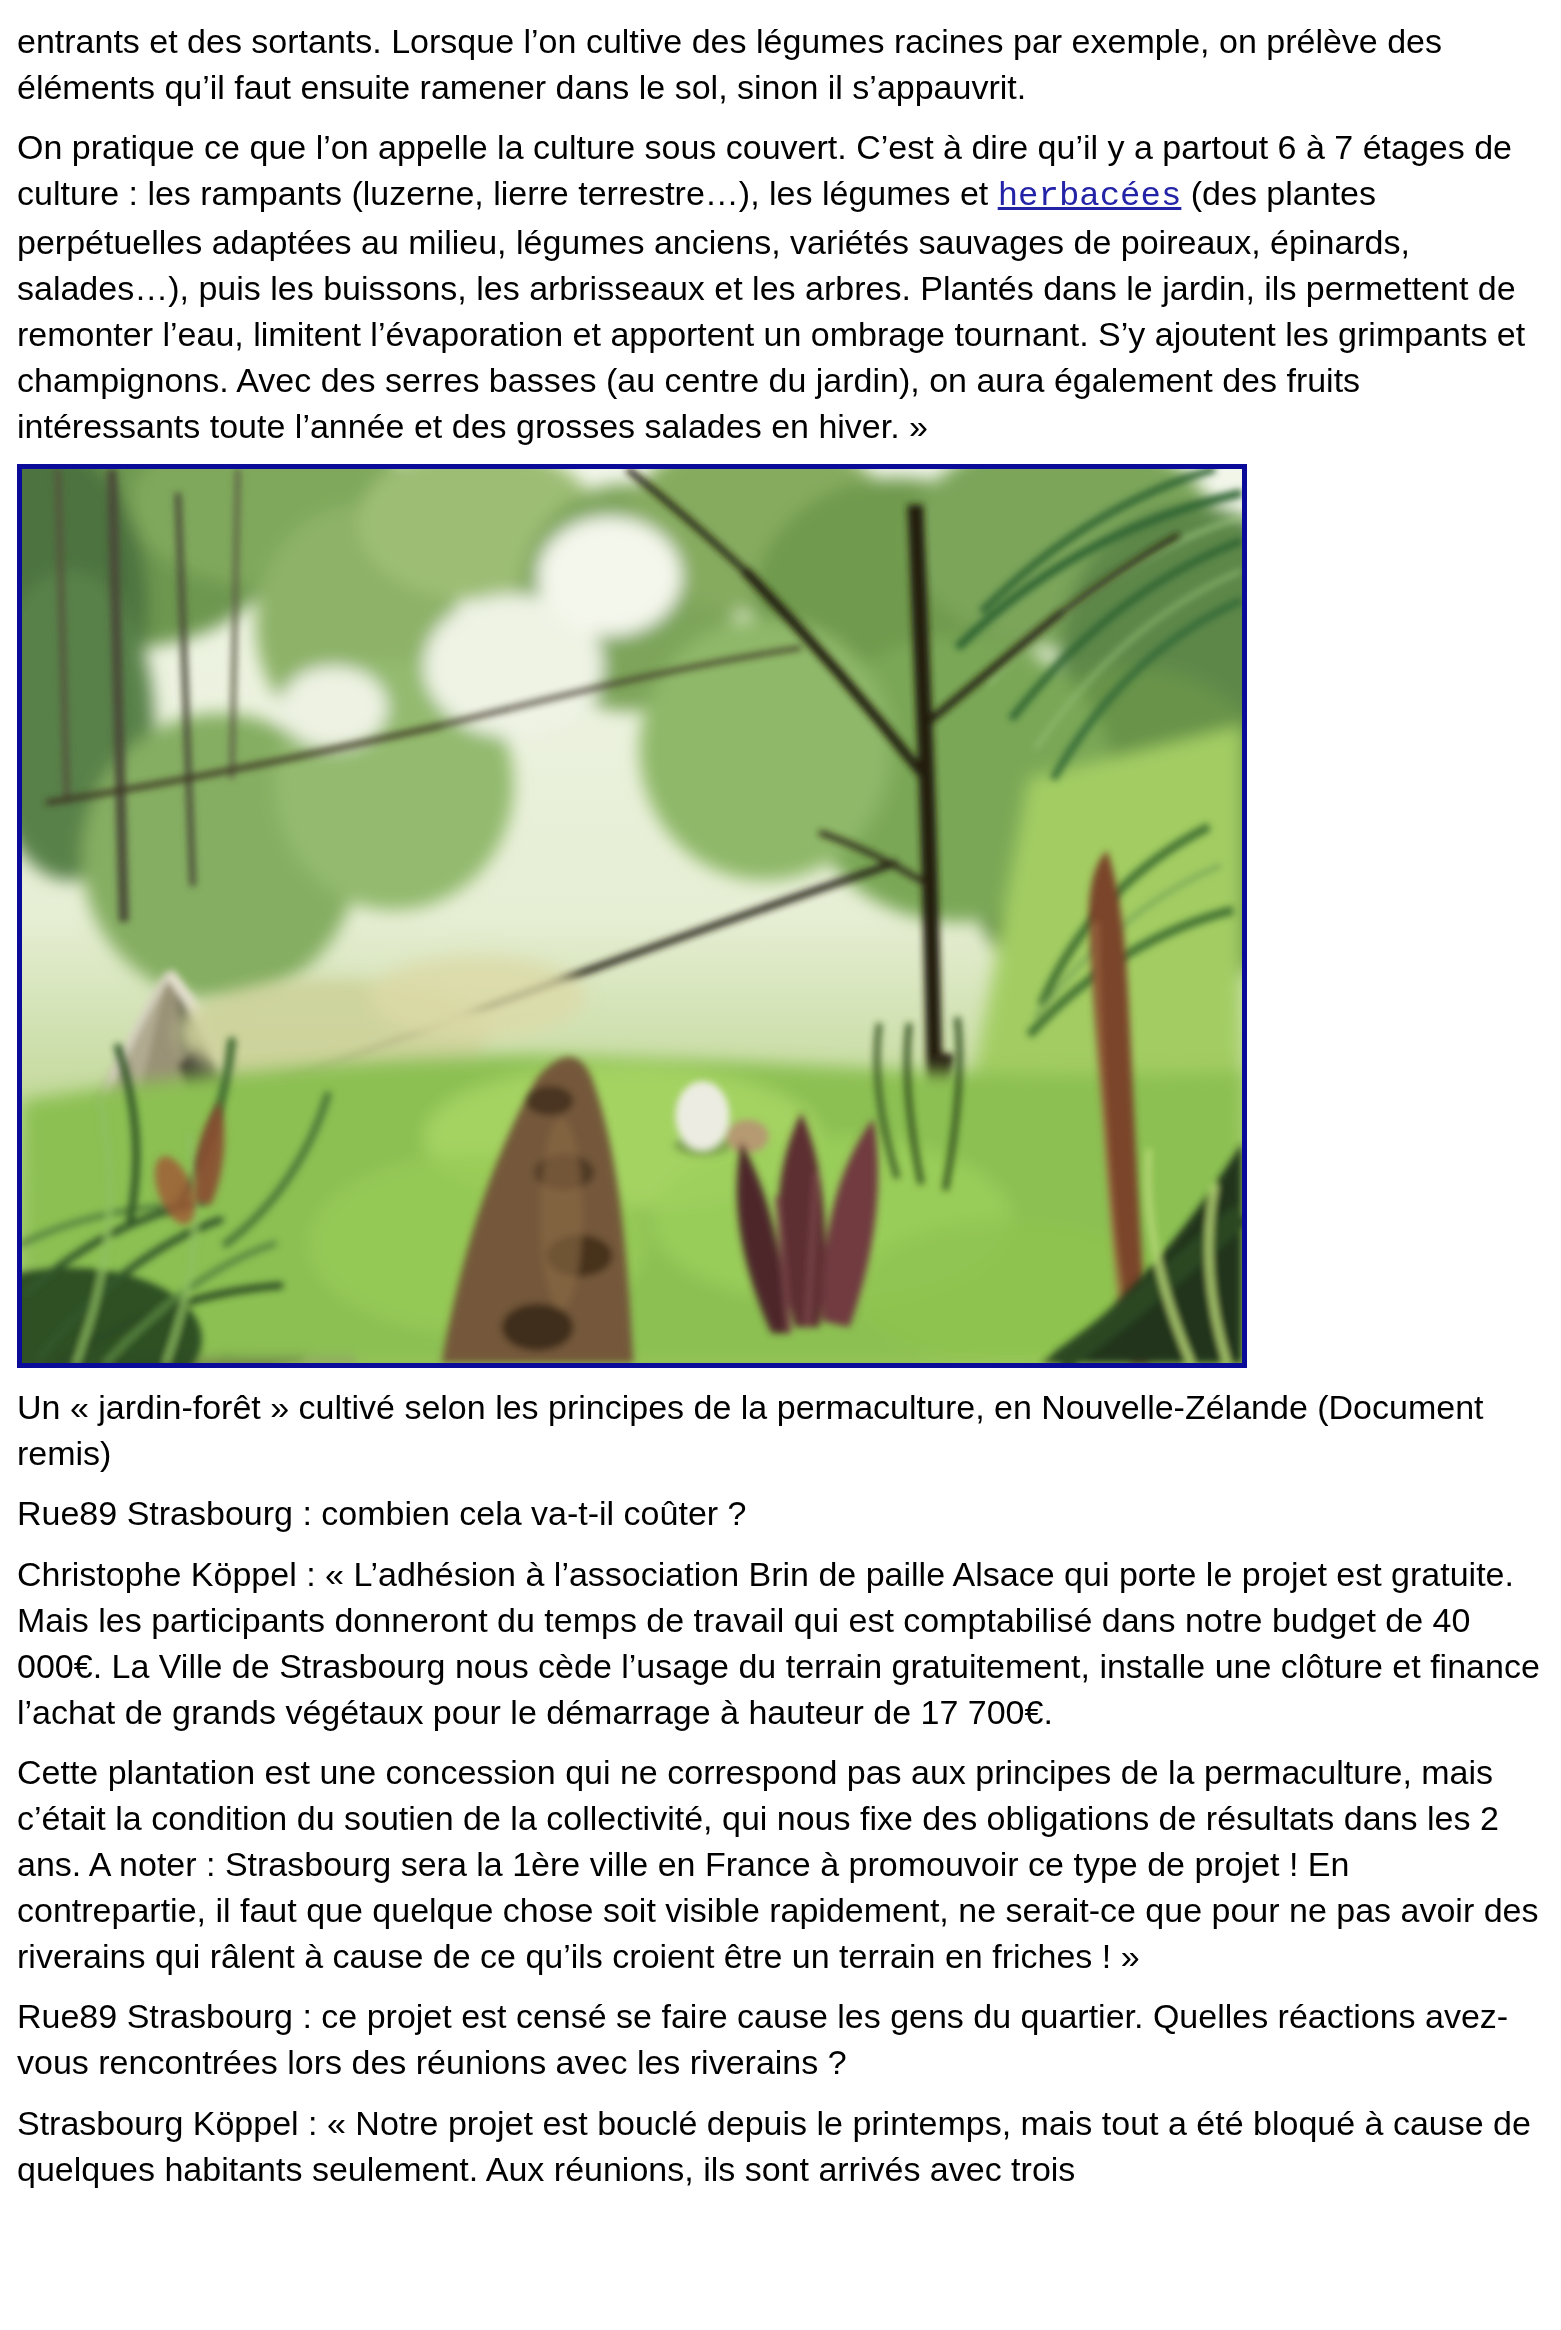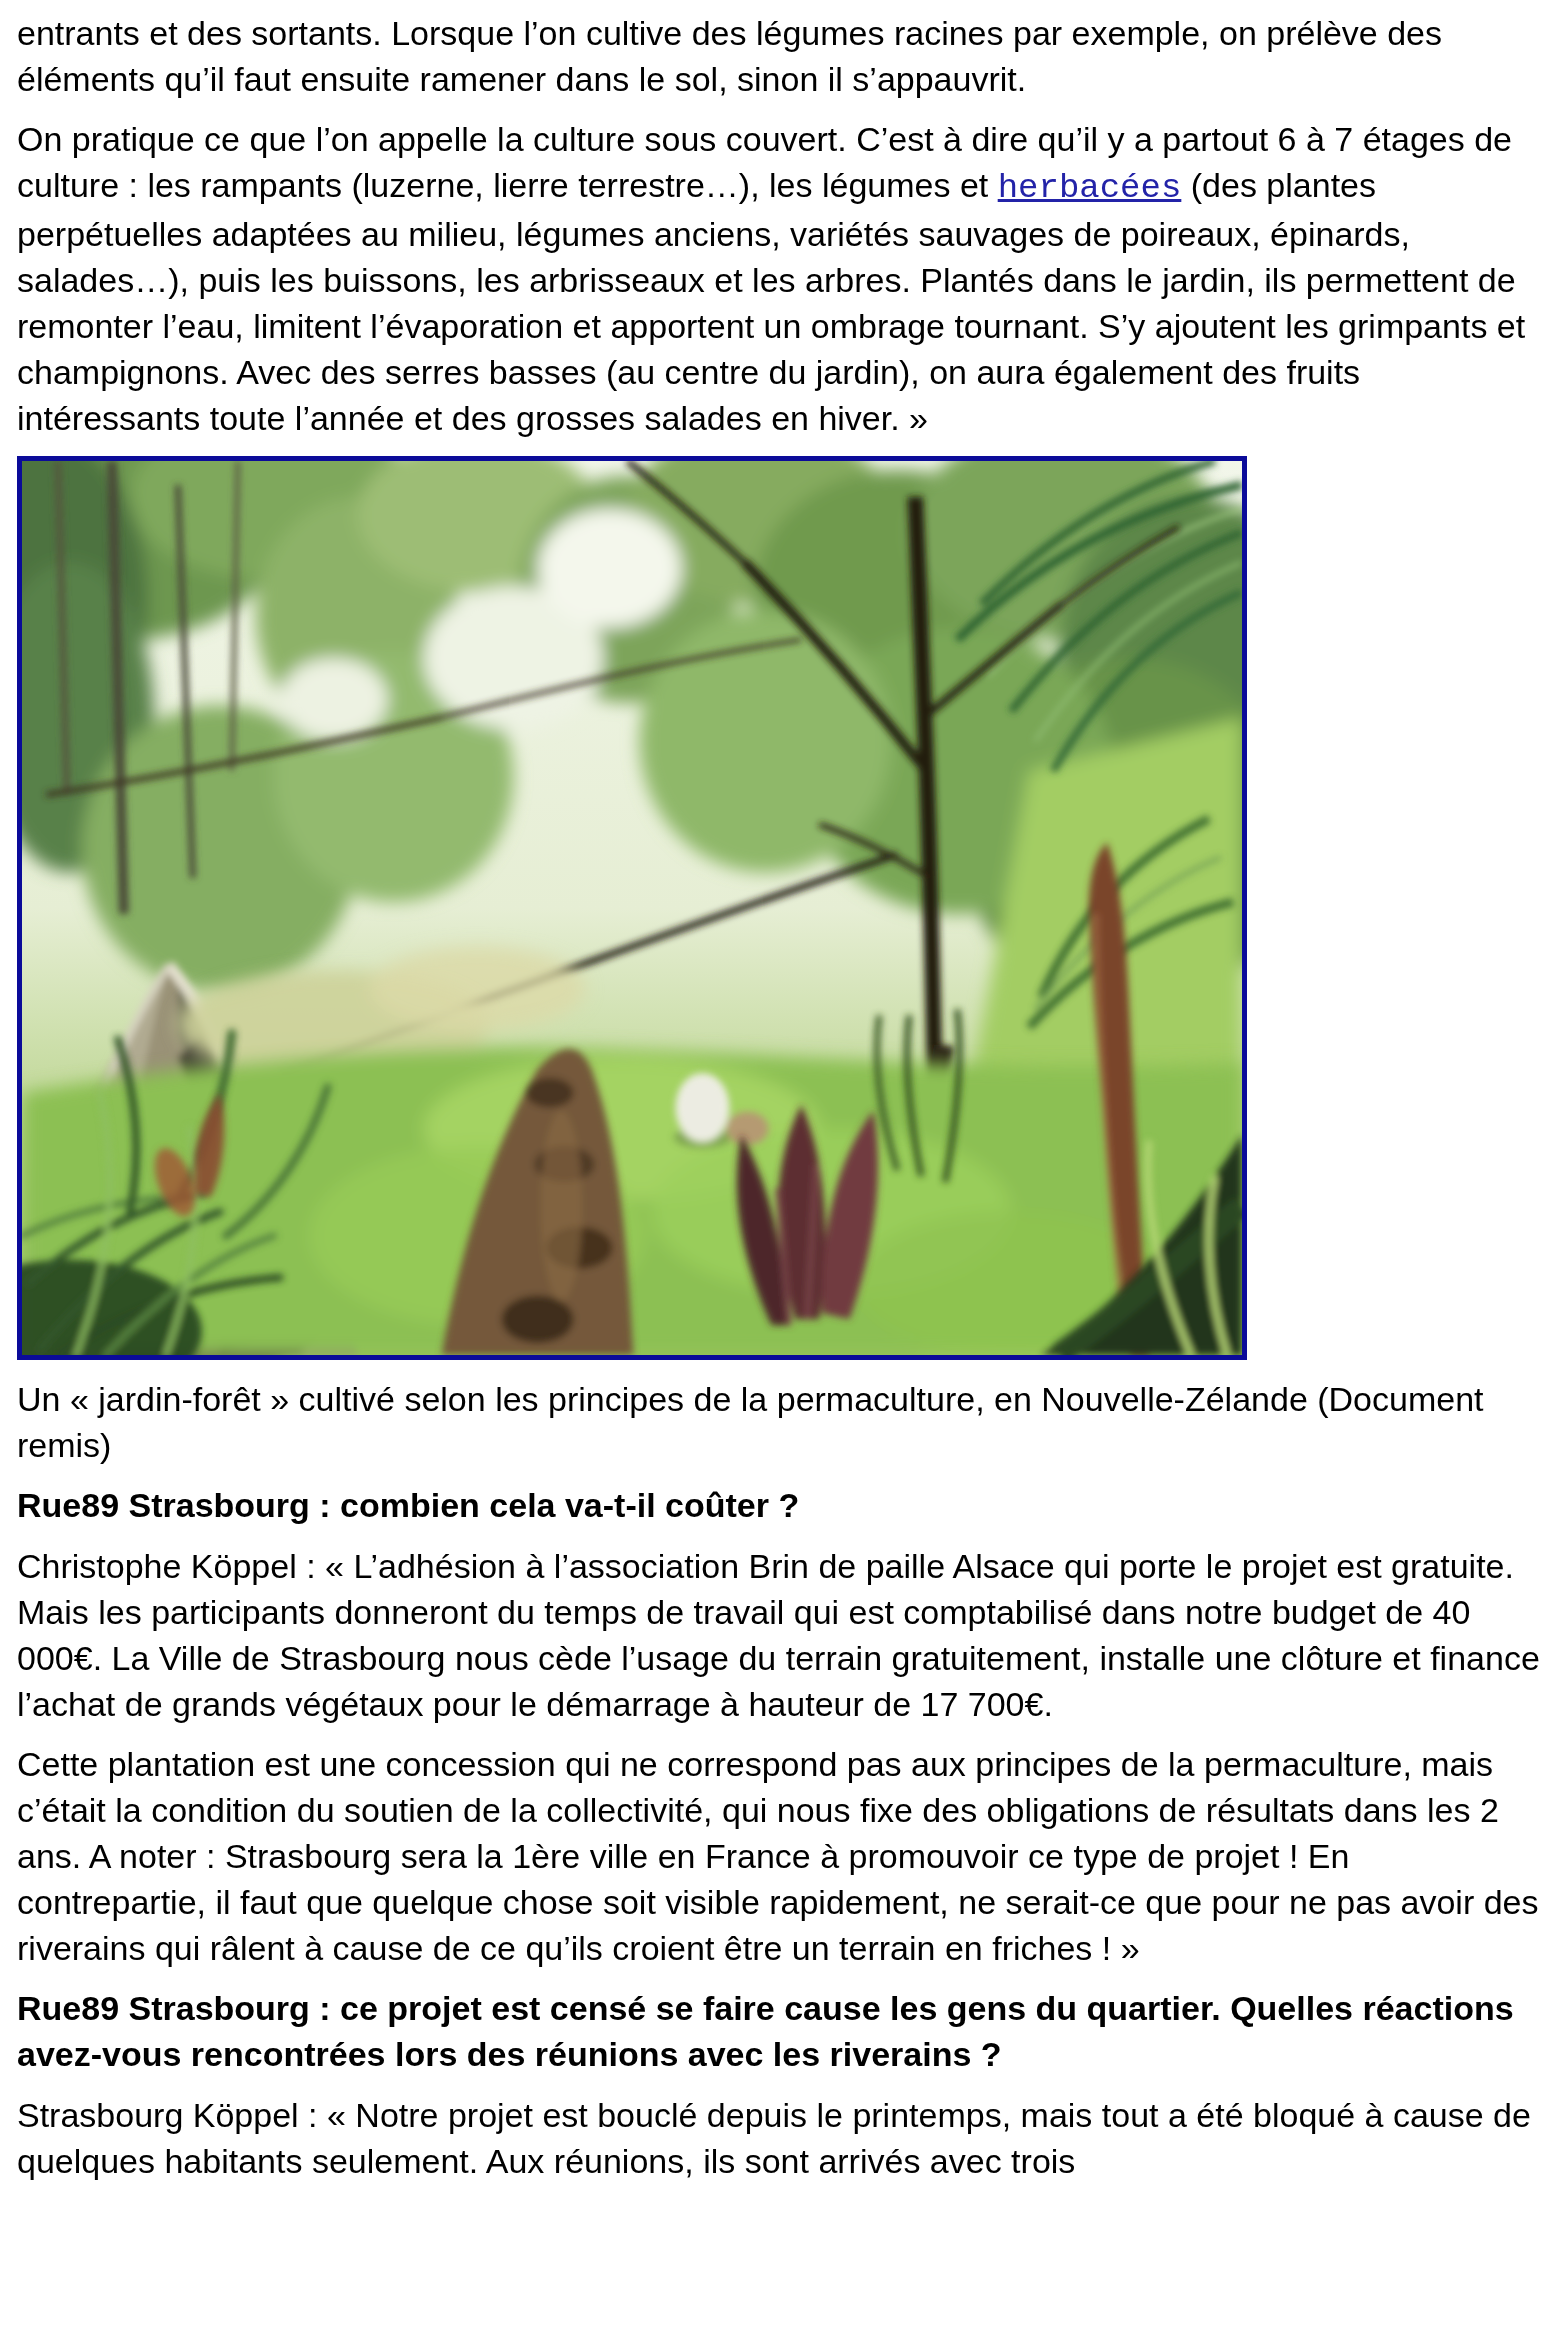--- a/index.html
+++ b/index.html
@@ -7,22 +7,22 @@
   }
   html,body{margin:0;padding:0;}
   body{
     width:1561px;height:2330px;overflow:hidden;box-sizing:border-box;
     background:var(--background);color:var(--text);
     font-family:"Liberation Sans","DejaVu Sans",sans-serif;
     font-size:34px;line-height:46px;
     padding:6px 16px 0 17px;
   }
   p{margin:14.4px 0;}
-  p.first{margin-top:4px;}
-  .q{font-weight:bold;}
+  p.first{margin-top:12px;}
+  .q{font-weight:normal;}
   a.inline-link{color:var(--link);text-decoration:underline;cursor:pointer;font-family:Liberation Mono, monospace;}
   .photo-frame{
     width:1220px;height:894px;border:5.4px solid var(--photo-border);
     margin:7.2px 0 0 0;overflow:hidden;background:#e9efdd;
   }
   .photo-frame svg{display:block;width:100%;height:100%;}
   .caption{margin-top:16px;}
 </style>
 </head>
 <body>

